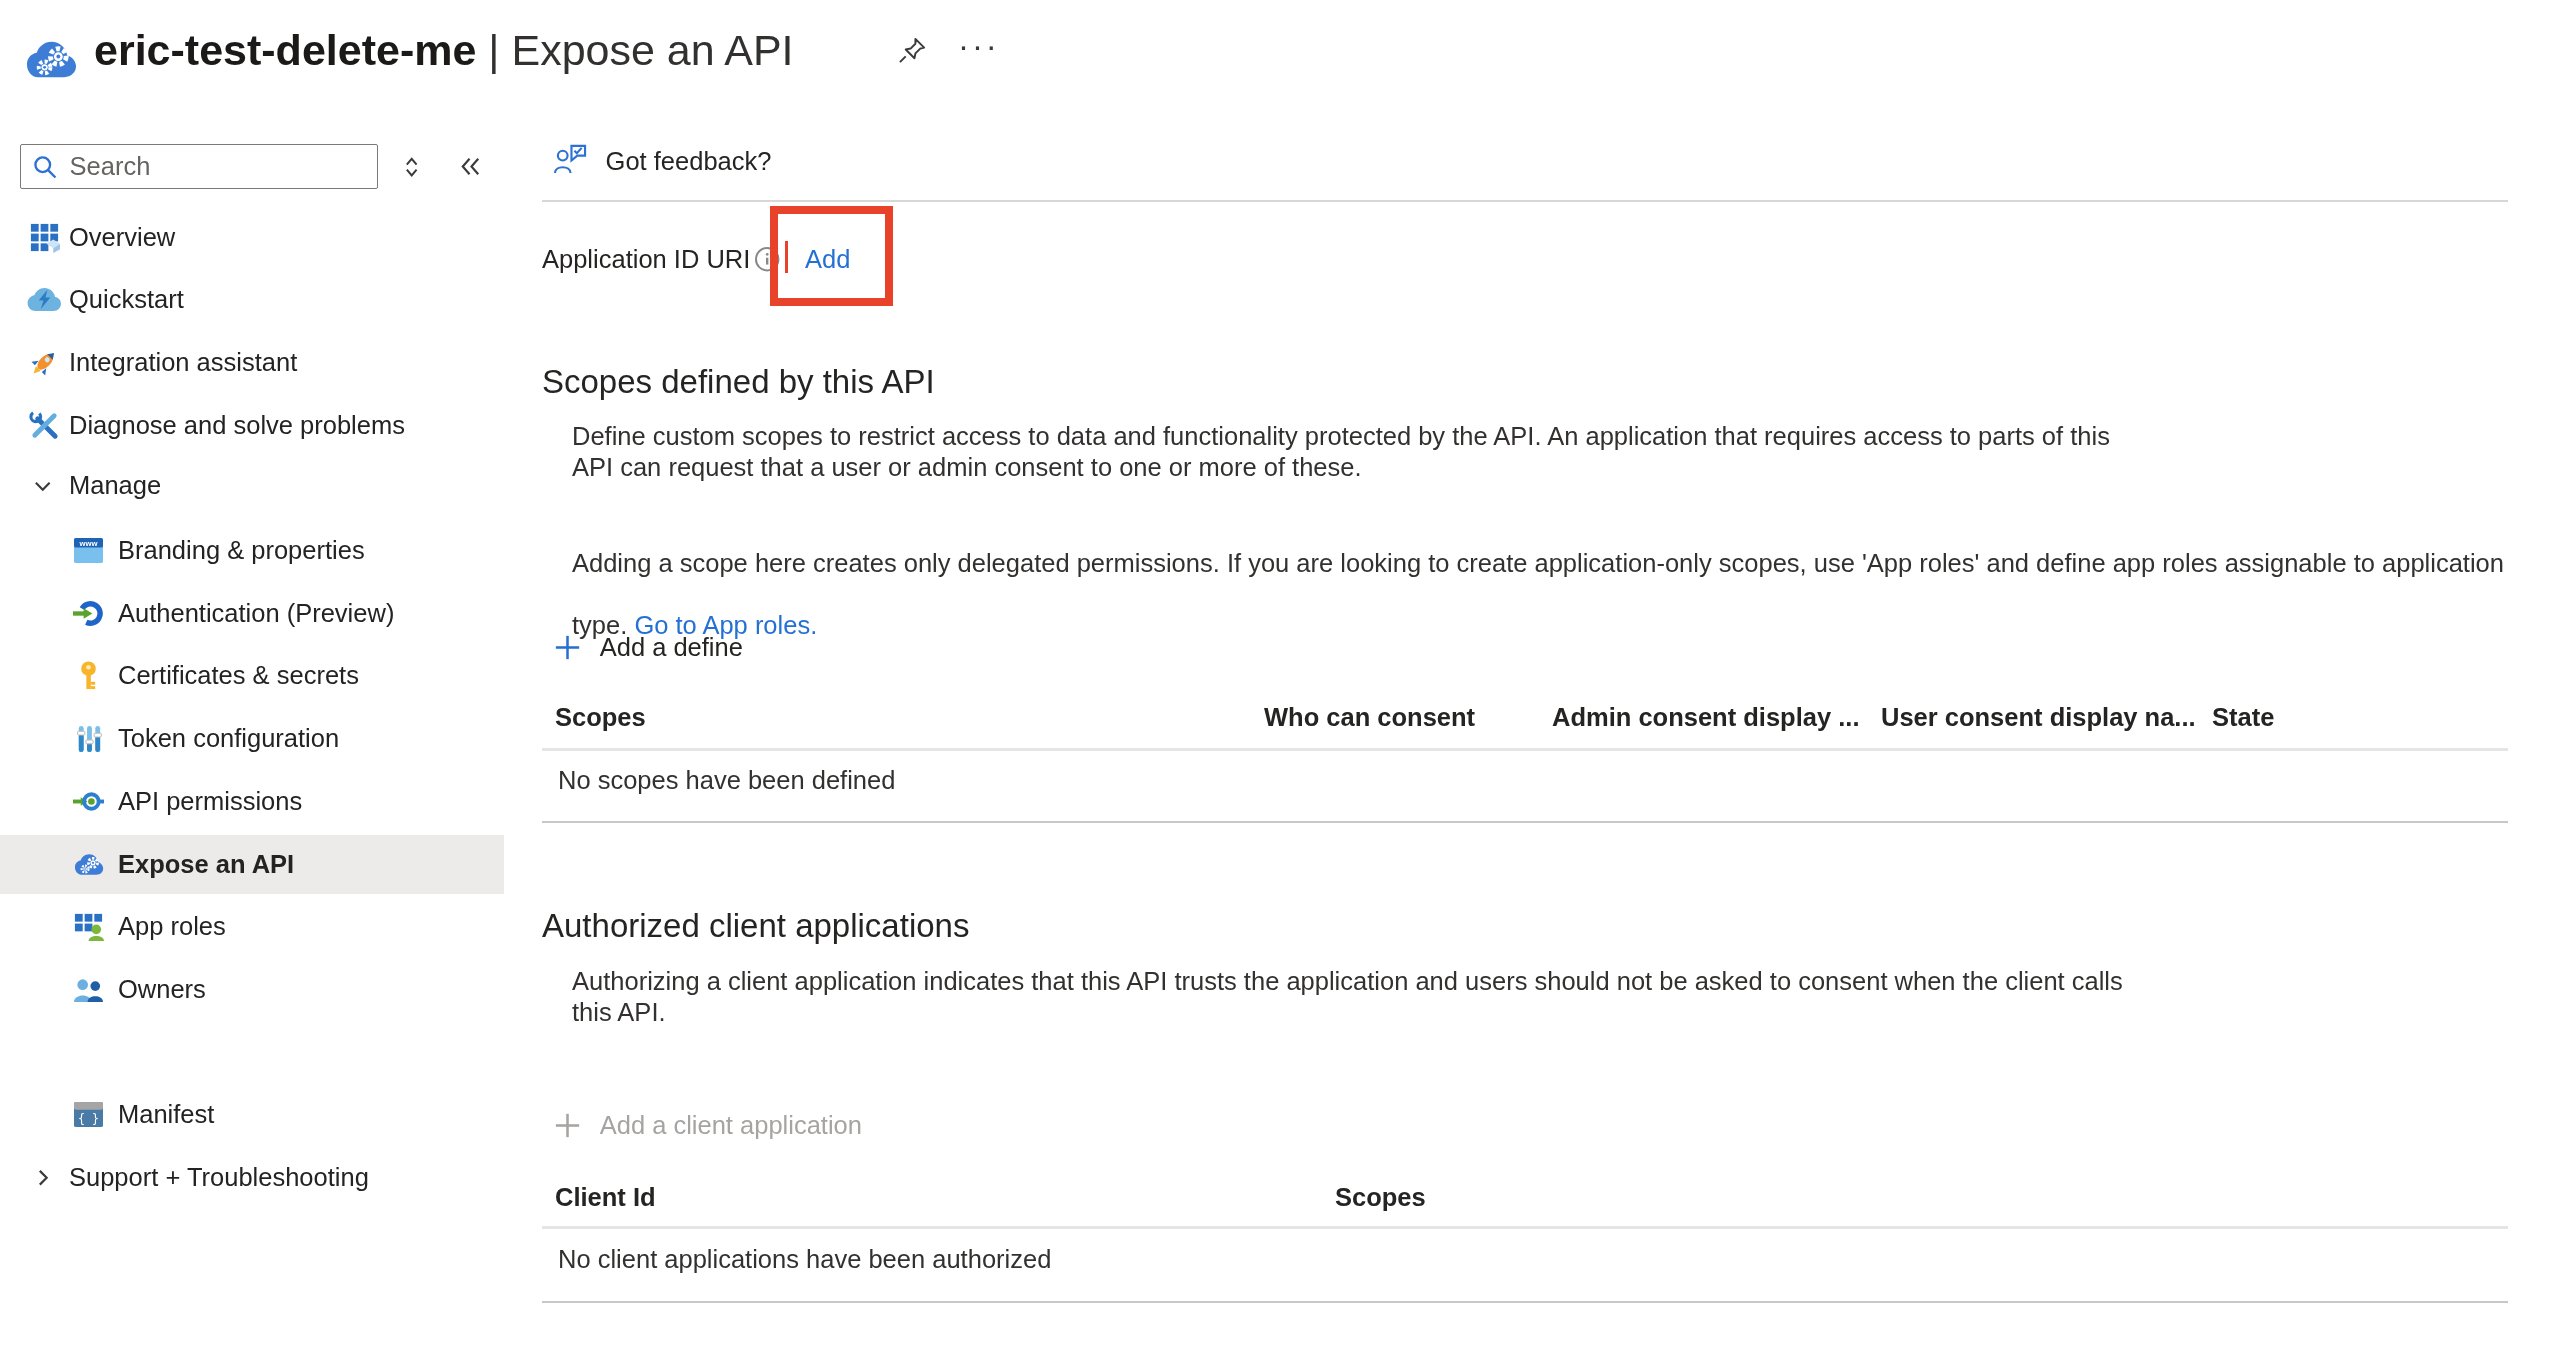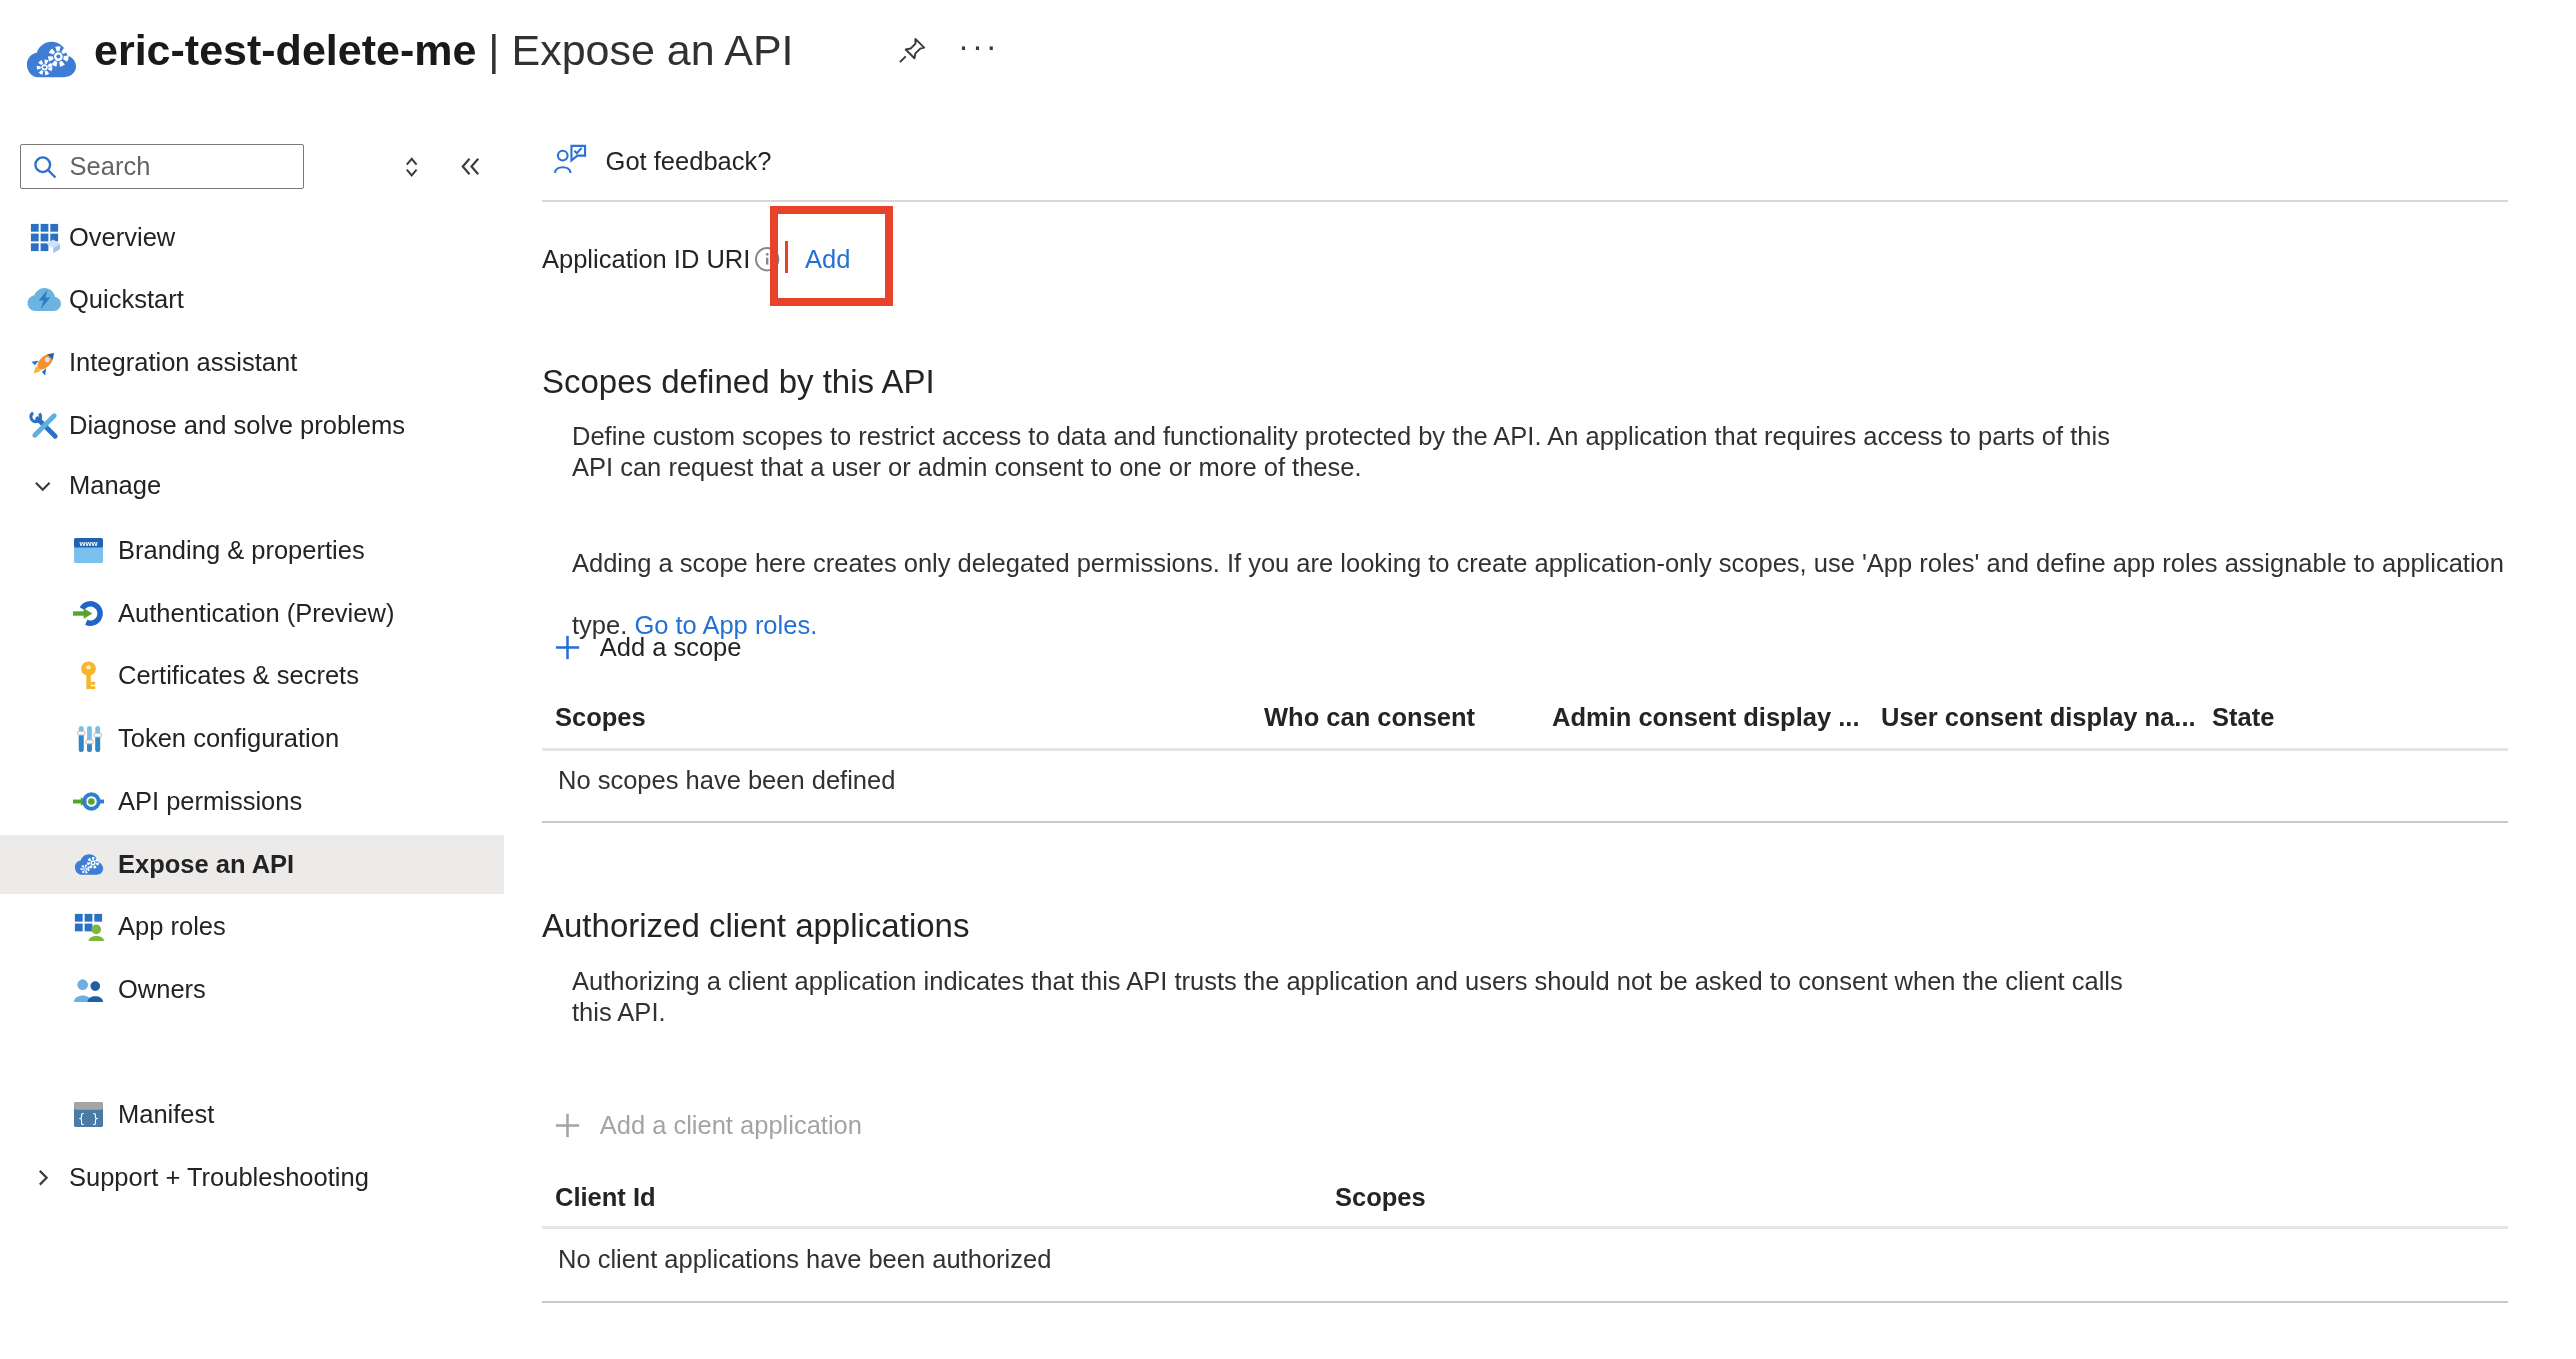--- a/index.html
+++ b/index.html
@@ -7,21 +7,21 @@
         font-family:"Liberation Sans","DejaVu Sans",sans-serif;color:#252423;}
   .abs{position:absolute;}
 
   
   .app-title{left:94px;top:25.5px;font-size:43px;white-space:nowrap;}
   .app-title .bold{font-weight:700;color:#1b1a19;}
   .app-title .thin{font-weight:400;color:#323130;}
   .more-dots{left:958px;top:27.4px;font-size:33px;color:#3b3a39;letter-spacing:2.9px;cursor:pointer;}
 
   
-  .search-wrap{left:19.6px;top:144px;width:284px;height:45px;}
+  .search-wrap{left:19.6px;top:144px;width:358px;height:45px;}
   .search-wrap input{width:100%;height:100%;box-sizing:border-box;border:1.5px solid #7b7975;border-radius:2px;
         padding:0 9.8px 0 49px;font-size:25.5px;font-family:inherit;color:#323130;outline:none;}
   .search-wrap input::placeholder{color:#666463;}
   .search-ic{position:absolute;left:11.8px;top:8.8px;}
   .nav-row{left:0;width:504px;height:57px;display:flex;align-items:center;cursor:pointer;}
   .nav-row .ic{position:absolute;left:27.4px;width:35px;display:flex;justify-content:center;}
   .nav-row.sub .ic{left:71px;}
   .nav-row .lbl{position:absolute;left:69px;font-size:25.5px;color:#242323;white-space:nowrap;}
   .nav-row.sub .lbl{left:118px;}
   .nav-row.selected{background:#edebe9;height:59px;}
@@ -318,21 +318,21 @@
   <div class="abs para" style="left:542px;top:517px">
     <span>Adding a scope here creates only delegated permissions. If you are looking to create application-only scopes, use 'App roles' and define app roles assignable to application</span><br>
     <span>type. </span><span class="link">Go to App roles.</span>
   </div>
 
   <div class="abs addrow" style="left:551px;top:631px">
     <svg width="33" height="33" viewBox="0 0 34 34">
       <line x1="17" y1="5" x2="17" y2="29" stroke="#2470d4" stroke-width="2.6"></line>
       <line x1="5" y1="17" x2="29" y2="17" stroke="#2470d4" stroke-width="2.6"></line>
     </svg>
-    <span class="txt">Add a scope</span>
+    <span class="txt">Add a define</span>
   </div>
 
   <div class="abs th" style="left:555px;top:703px">Scopes</div>
   <div class="abs th" style="left:1264px;top:703px">Who can consent</div>
   <div class="abs th" style="left:1552px;top:703px">Admin consent display ...</div>
   <div class="abs th" style="left:1881px;top:703px">User consent display na...</div>
   <div class="abs th" style="left:2212px;top:703px">State</div>
   <div class="abs divider light" style="top:748px"></div>
   <div class="abs empty" style="left:558px;top:766px">No scopes have been defined</div>
   <div class="abs divider dark" style="top:821px"></div>

